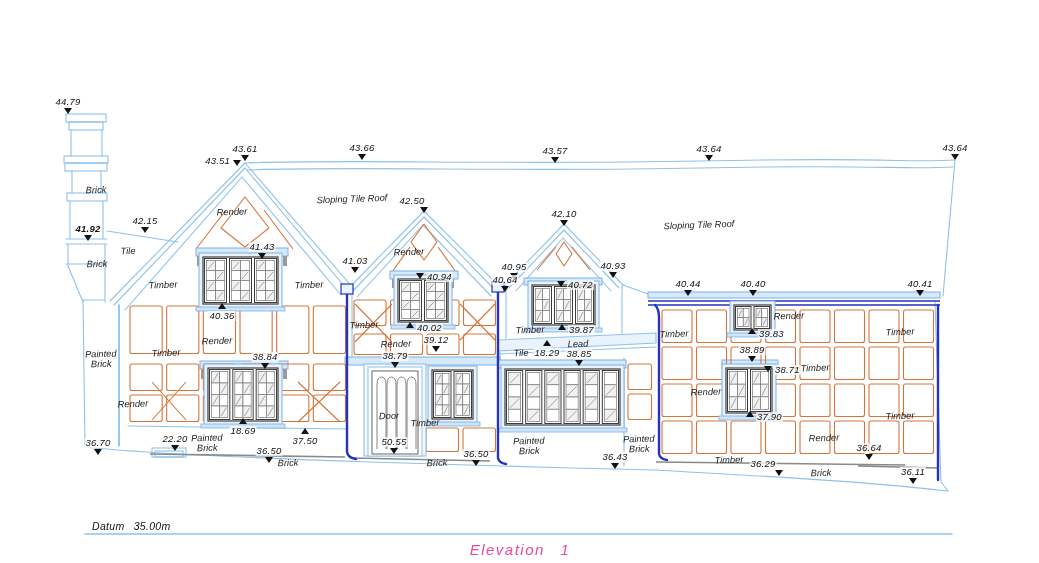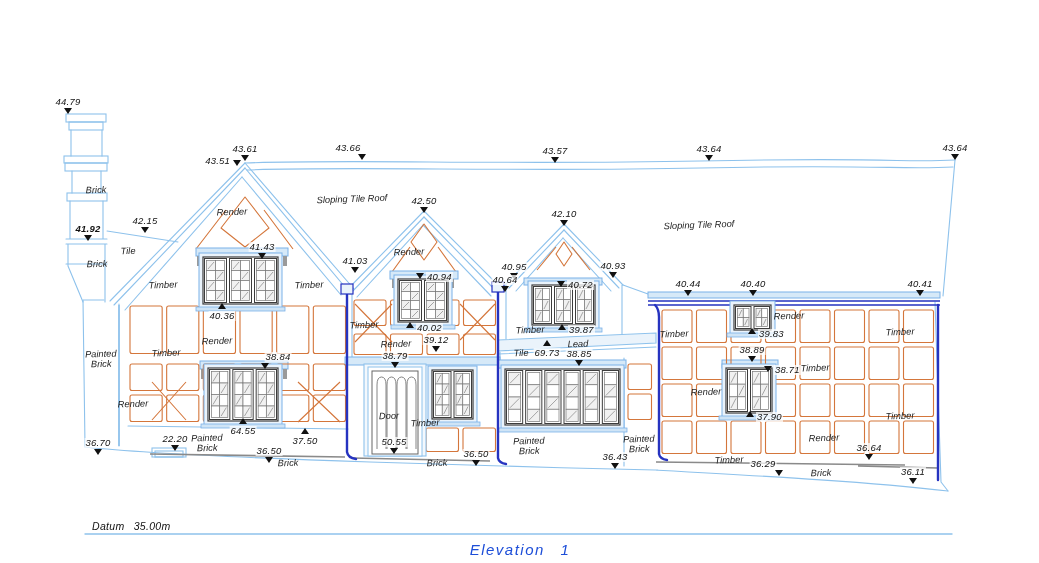--- a/index.html
+++ b/index.html
@@ -10,21 +10,21 @@
   .lvl{position:absolute;font-style:italic;font-size:9.5px;color:#111;white-space:nowrap;
        letter-spacing:.2px;background:rgba(255,255,255,.72);line-height:10px;padding:0 1px;}
   .tri{position:absolute;width:0;height:0;}
   .tri.dn{border-left:4.5px solid transparent;border-right:4.5px solid transparent;border-top:6px solid #111;}
   .tri.up{border-left:4.5px solid transparent;border-right:4.5px solid transparent;border-bottom:6px solid #111;}
   .mat{position:absolute;font-style:italic;font-size:9.3px;color:#222;white-space:pre-line;
        text-align:center;transform:translate(-50%,-50%) rotate(-2deg);line-height:10px;}
   .datum{position:absolute;left:92px;top:478px;font-style:italic;font-size:10.5px;color:#111;
          word-spacing:6px;letter-spacing:.3px;}
   .title{position:absolute;left:520px;top:499px;transform:translateX(-50%);font-style:italic;
-         font-size:15px;color:#1d4ed8;letter-spacing:1.5px;word-spacing:10px;}
+         font-size:15px;color:#ec4899;letter-spacing:1.5px;word-spacing:10px;}
 </style>
 </head>
 <body>
 
 <div class="canvas">
 
   <svg id="art" width="1039" height="563" viewBox="0 0 1039 563">
 
     <g stroke="#8ec2ec" fill="none" stroke-width="1.1" stroke-linecap="round">
       <path d="M245,121 C350,117 500,123 700,119 S900,121 955,118"></path>
@@ -436,23 +436,23 @@
       <div class="lvl" style="left: 68px; top: 55px; transform: translateX(-50%);">44.79</div>
       <div class="tri dn" style="left: 83.5px; top: 193px;"></div>
       <div class="lvl" style="left: 88px; top: 182px; transform: translateX(-50%); font-weight: bold;">41.92</div>
       <div class="tri dn" style="left: 140.5px; top: 185px;"></div>
       <div class="lvl" style="left: 145px; top: 174px; transform: translateX(-50%);">42.15</div>
       <div class="tri dn" style="left: 240.5px; top: 113px;"></div>
       <div class="lvl" style="left: 245px; top: 102px; transform: translateX(-50%);">43.61</div>
       <div class="tri dn" style="left: 232.5px; top: 118px;"></div>
       <div class="lvl" style="left: 231px; top: 114px; transform: translateX(-100%);">43.51</div>
       <div class="tri dn" style="left: 357.5px; top: 112px;"></div>
-      <div class="lvl" style="left: 348px; top: 101px; transform: translateX(-50%);">43.66</div>
+      <div class="lvl" style="left: 362px; top: 101px; transform: translateX(-50%);">43.66</div>
       <div class="tri dn" style="left: 419.5px; top: 165px;"></div>
-      <div class="lvl" style="left: 424px; top: 154px; transform: translateX(-50%);">42.50</div>
+      <div class="lvl" style="left: 412px; top: 154px; transform: translateX(-50%);">42.50</div>
       <div class="tri dn" style="left: 550.5px; top: 115px;"></div>
       <div class="lvl" style="left: 555px; top: 104px; transform: translateX(-50%);">43.57</div>
       <div class="tri dn" style="left: 559.5px; top: 178px;"></div>
       <div class="lvl" style="left: 564px; top: 167px; transform: translateX(-50%);">42.10</div>
       <div class="tri dn" style="left: 704.5px; top: 113px;"></div>
       <div class="lvl" style="left: 709px; top: 102px; transform: translateX(-50%);">43.64</div>
       <div class="tri dn" style="left: 950.5px; top: 112px;"></div>
       <div class="lvl" style="left: 955px; top: 101px; transform: translateX(-50%);">43.64</div>
       <div class="tri dn" style="left: 257.5px; top: 211px;"></div>
       <div class="lvl" style="left: 262px; top: 200px; transform: translateX(-50%);">41.43</div>
@@ -468,31 +468,31 @@
       <div class="lvl" style="left: 514px; top: 220px; transform: translateX(-50%);">40.95</div>
       <div class="tri dn" style="left: 500.5px; top: 244px;"></div>
       <div class="lvl" style="left: 505px; top: 233px; transform: translateX(-50%);">40.64</div>
       <div class="tri dn" style="left: 556.5px; top: 239px;"></div>
       <div class="lvl" style="left: 567px; top: 238px;">40.72</div>
       <div class="tri dn" style="left: 608.5px; top: 230px;"></div>
       <div class="lvl" style="left: 613px; top: 219px; transform: translateX(-50%);">40.93</div>
       <div class="tri up" style="left: 557.5px; top: 282px;"></div>
       <div class="lvl" style="left: 568px; top: 283px;">39.87</div>
       <div class="tri up" style="left: 542.5px; top: 298px;"></div>
-      <div class="lvl" style="left: 547px; top: 306px; transform: translateX(-50%);">69.73</div>
+      <div class="lvl" style="left: 547px; top: 306px; transform: translateX(-50%);">18.29</div>
       <div class="tri dn" style="left: 574.5px; top: 318px;"></div>
       <div class="lvl" style="left: 579px; top: 307px; transform: translateX(-50%);">38.85</div>
       <div class="tri dn" style="left: 431.5px; top: 304px;"></div>
       <div class="lvl" style="left: 436px; top: 293px; transform: translateX(-50%);">39.12</div>
       <div class="tri dn" style="left: 390.5px; top: 320px;"></div>
       <div class="lvl" style="left: 395px; top: 309px; transform: translateX(-50%);">38.79</div>
       <div class="tri dn" style="left: 260.5px; top: 321px;"></div>
-      <div class="lvl" style="left: 278px; top: 310px; transform: translateX(-50%);">38.84</div>
+      <div class="lvl" style="left: 265px; top: 310px; transform: translateX(-50%);">38.84</div>
       <div class="tri up" style="left: 238.5px; top: 376px;"></div>
-      <div class="lvl" style="left: 243px; top: 384px; transform: translateX(-50%);">64.55</div>
+      <div class="lvl" style="left: 243px; top: 384px; transform: translateX(-50%);">18.69</div>
       <div class="tri up" style="left: 300.5px; top: 386px;"></div>
       <div class="lvl" style="left: 305px; top: 394px; transform: translateX(-50%);">37.50</div>
       <div class="tri dn" style="left: 683.5px; top: 248px;"></div>
       <div class="lvl" style="left: 688px; top: 237px; transform: translateX(-50%);">40.44</div>
       <div class="tri dn" style="left: 748.5px; top: 248px;"></div>
       <div class="lvl" style="left: 753px; top: 237px; transform: translateX(-50%);">40.40</div>
       <div class="tri dn" style="left: 915.5px; top: 248px;"></div>
       <div class="lvl" style="left: 920px; top: 237px; transform: translateX(-50%);">40.41</div>
       <div class="tri up" style="left: 747.5px; top: 286px;"></div>
       <div class="lvl" style="left: 758px; top: 287px;">39.83</div>

